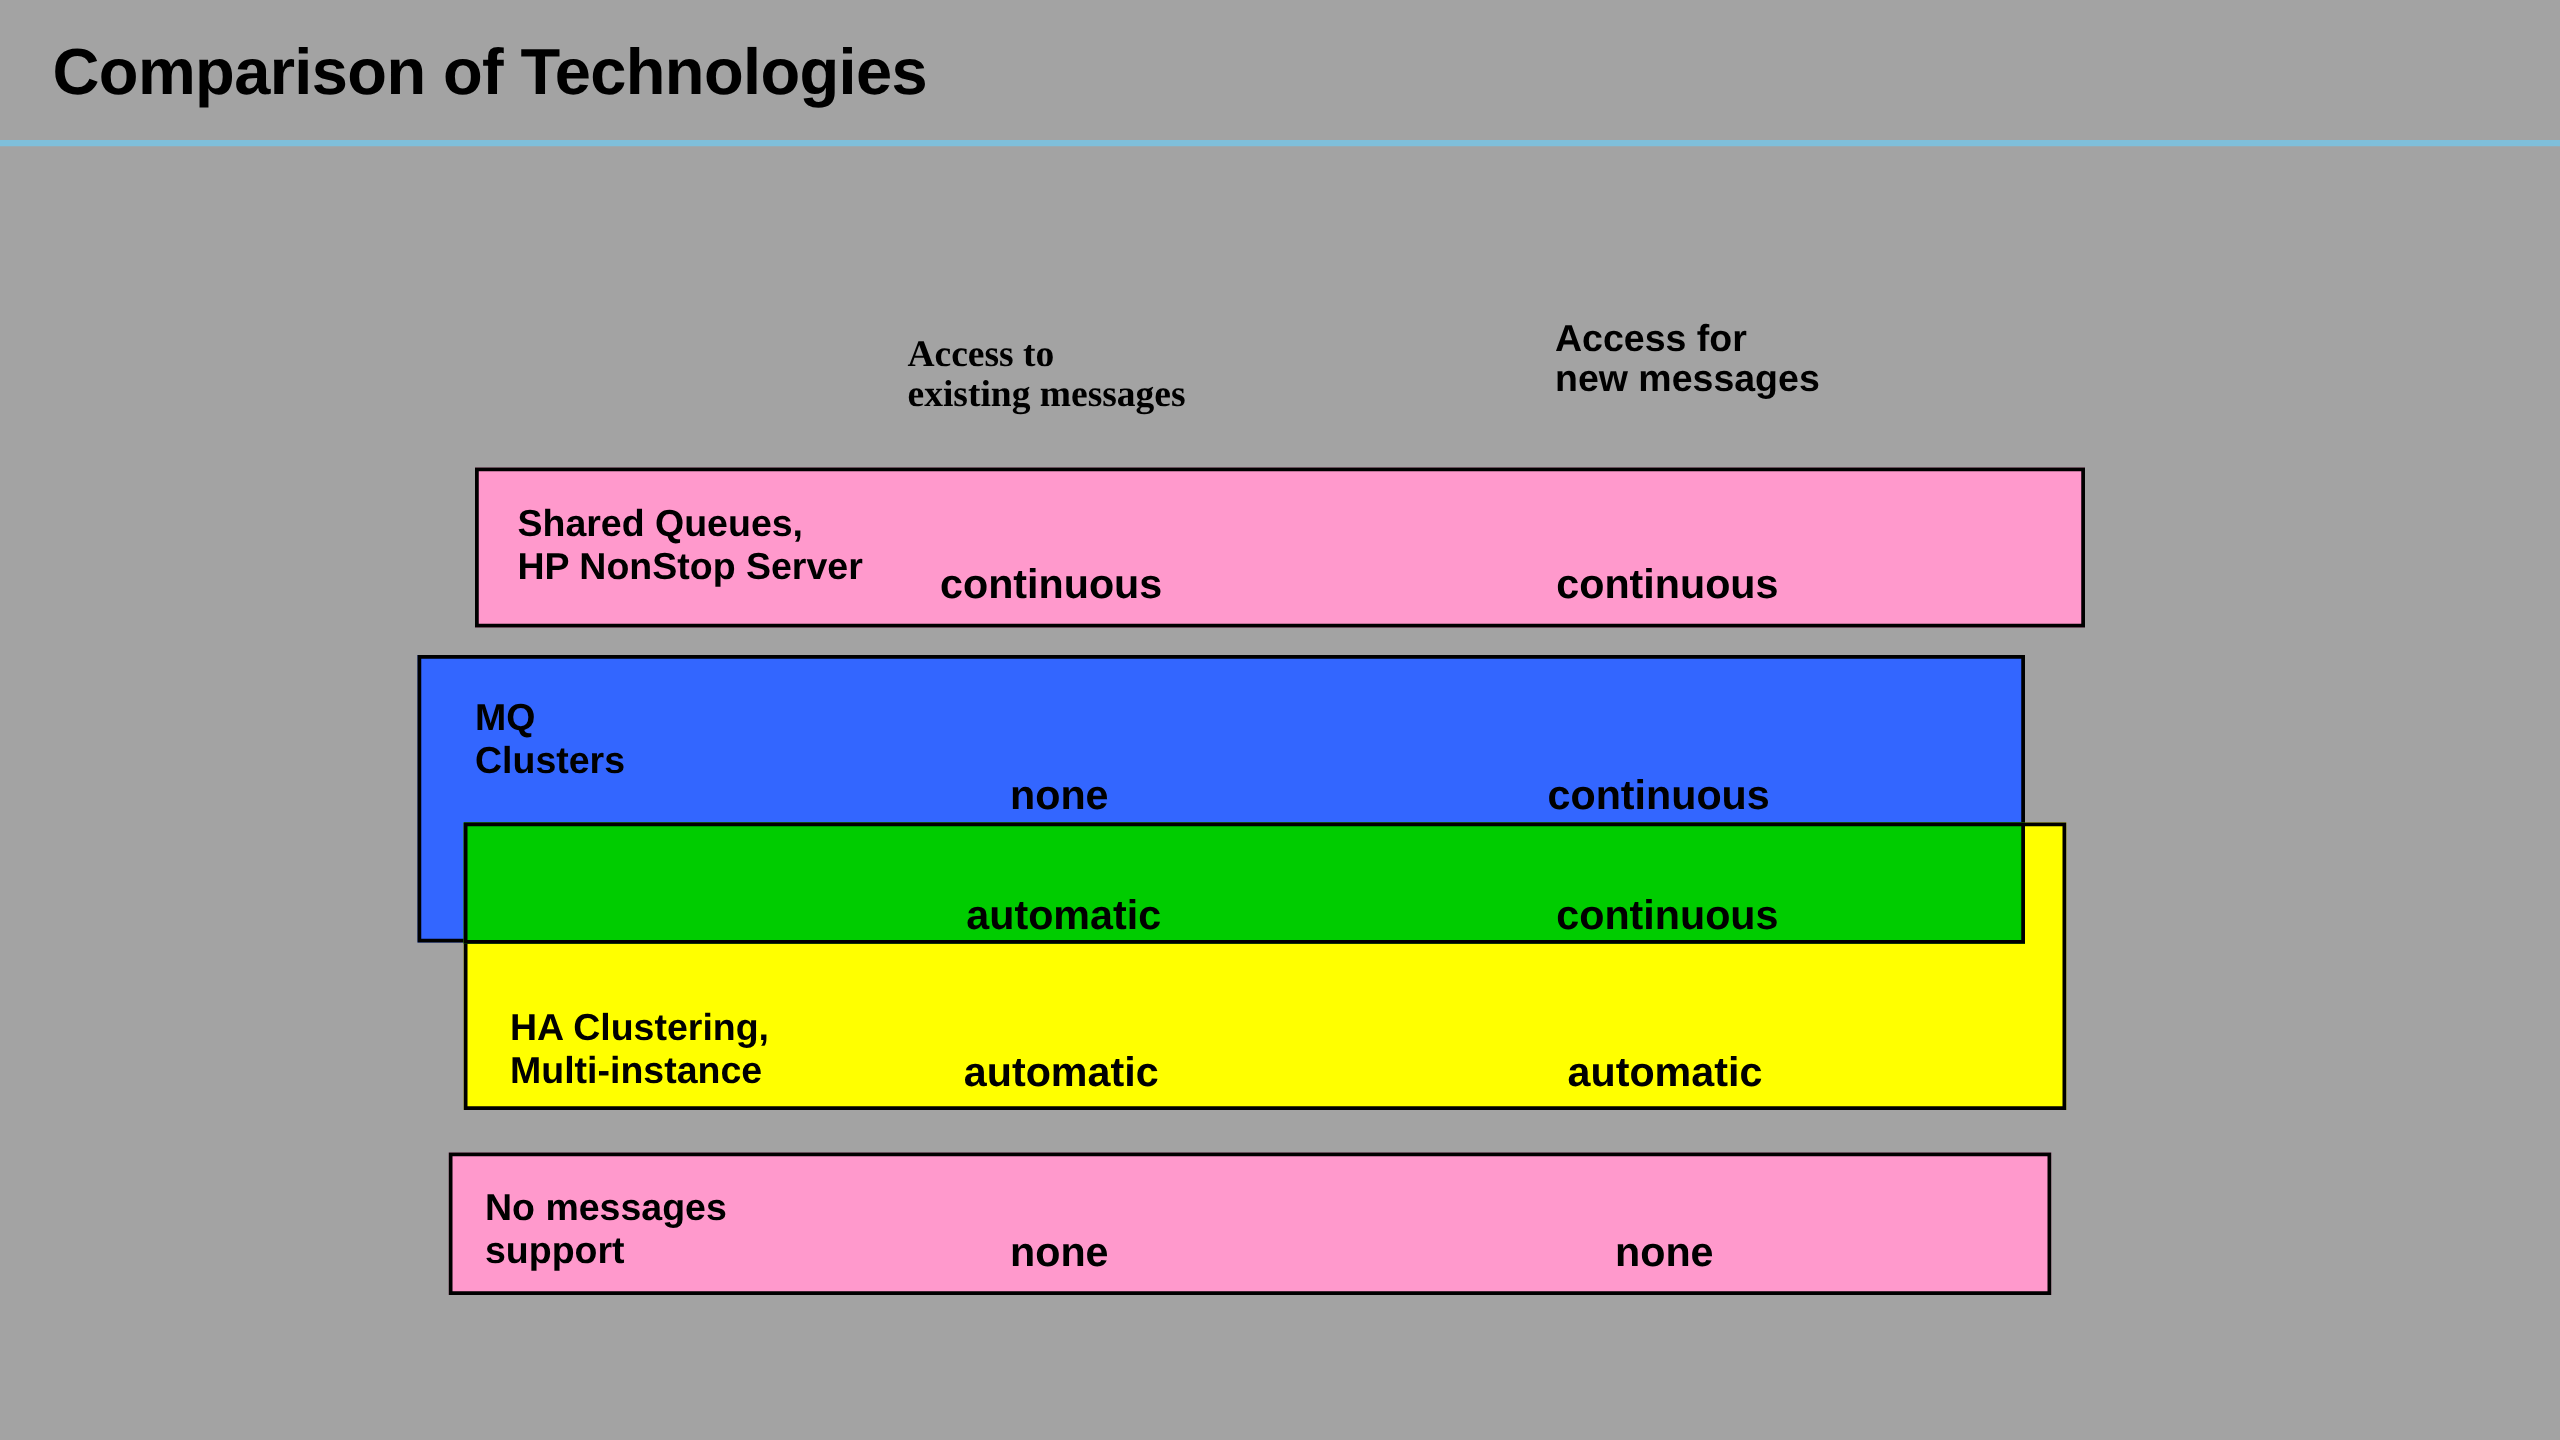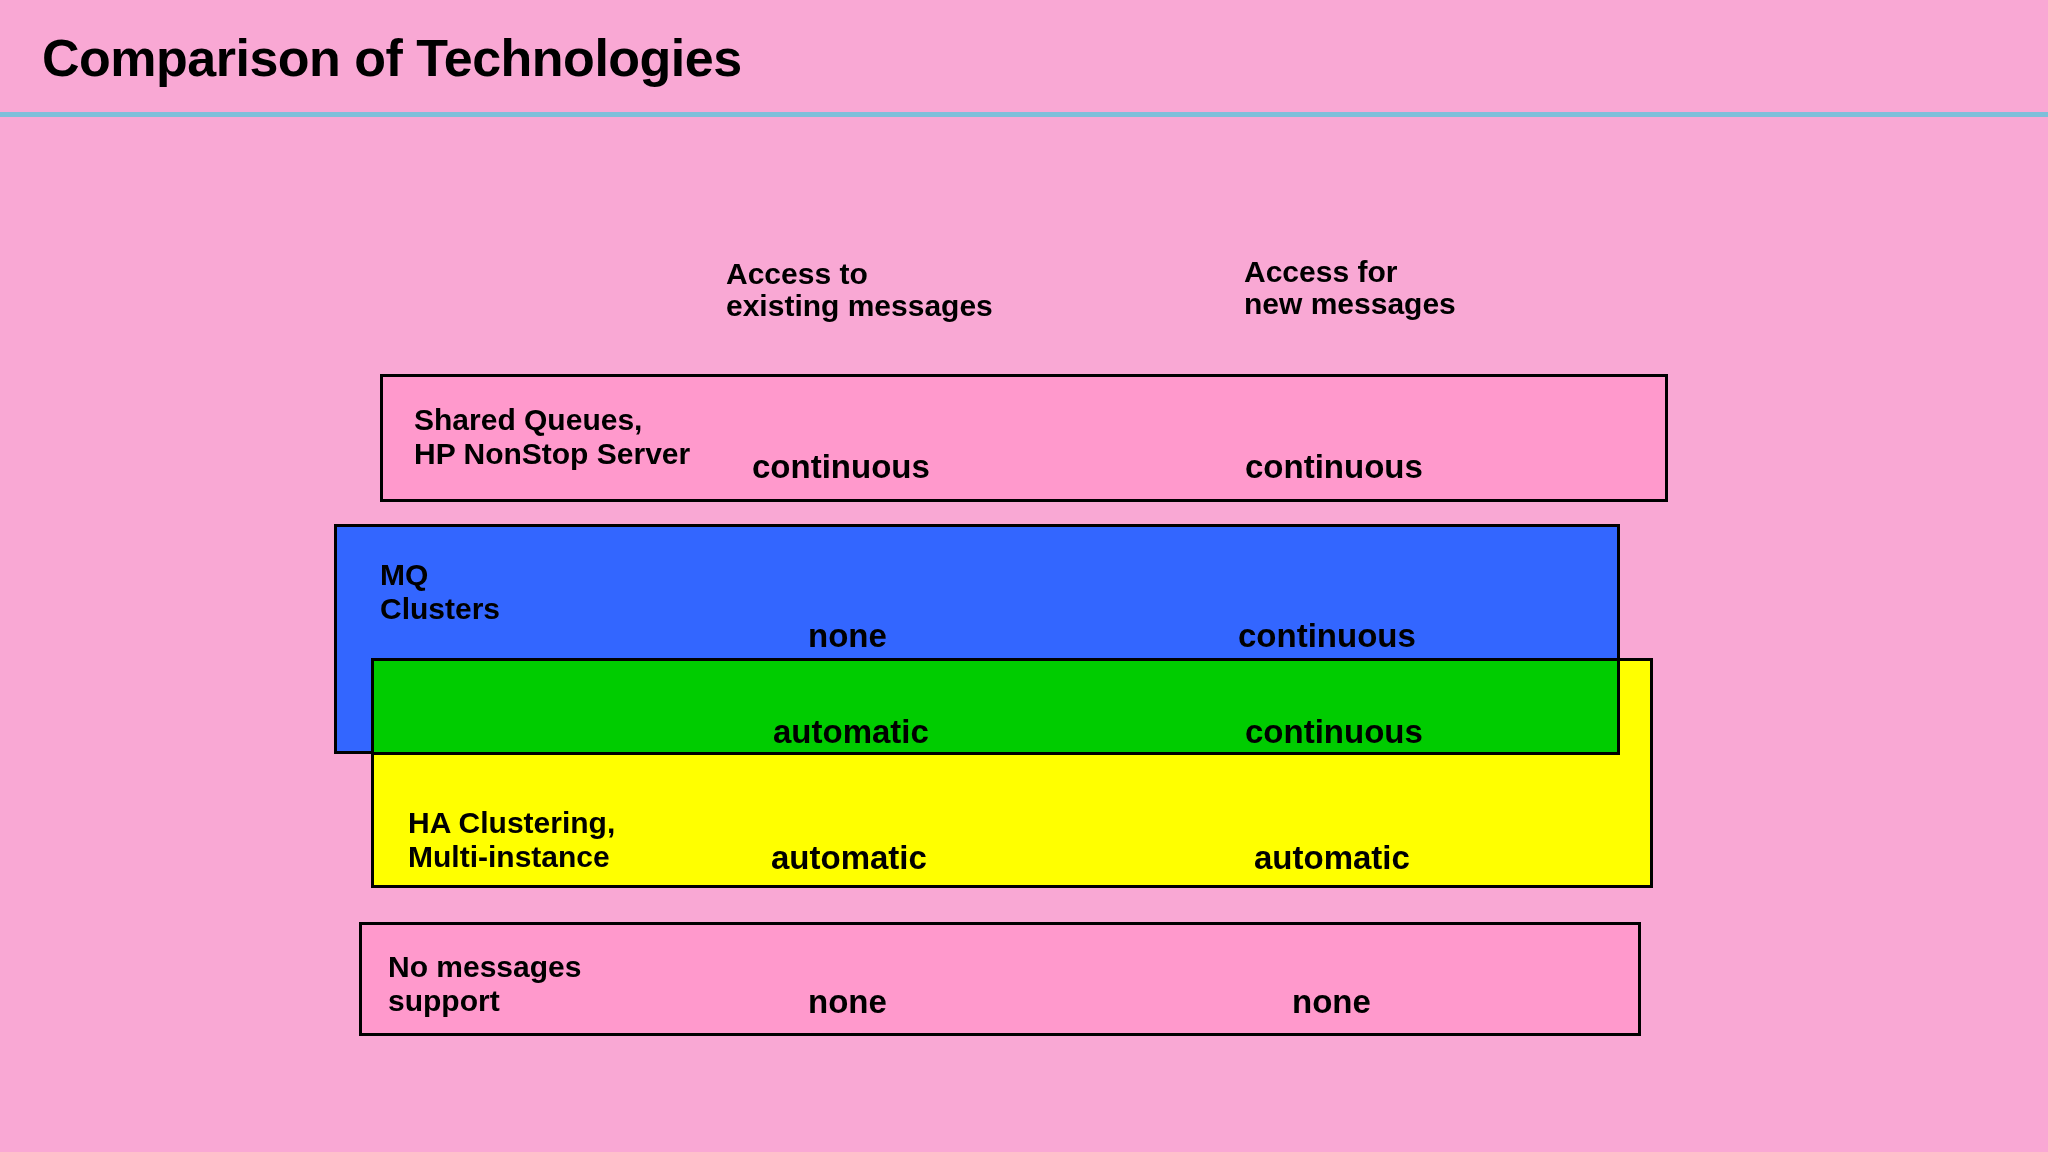--- a/index.html
+++ b/index.html
@@ -46,21 +46,21 @@
   
   .col-header {
     position: absolute;
     font-size: 30px;
     font-weight: bold;
     line-height: 1.08;
     color: #000000;
     white-space: pre-line;
     font-family: "Liberation Sans", sans-serif;
   }
-  .col-header-existing { left: 726px; top: 258px; }
+  .col-header-existing { left: 726px; top: 268px; font-family: Liberation Serif, serif; }
   .col-header-new      { left: 1244px; top: 256px; }
 
   
   .row-box {
     position: absolute;
     border: 3px solid #000000;
     box-sizing: border-box;
   }
 
   .row-label {
@@ -104,21 +104,21 @@
   .v-auto-a   { left: 773px;  top: 692px;  z-index: 6; }
   .v-auto-b   { left: 1245px; top: 692px;  z-index: 6; }
   .v-ha-a     { left: 771px;  top: 818px;  z-index: 6; }
   .v-ha-b     { left: 1254px; top: 818px;  z-index: 6; }
   .v-nosup-a  { left: 808px;  top: 962px;  z-index: 6; }
   .v-nosup-b  { left: 1292px; top: 962px;  z-index: 6; }
 </style>
 </head>
 <body>
 
-<div class="slide" style="background-color: #f9a8d4;">
+<div class="slide" style="background-color: #a3a3a3;">
 
   <div class="slide-title">Comparison of Technologies</div>
 
   <div class="title-rule" style="background-color: rgb(127, 191, 218);"></div>
 
   <div class="col-header col-header-existing">Access to
 existing messages</div>
 
   <div class="col-header col-header-new">Access for
 new messages</div>

